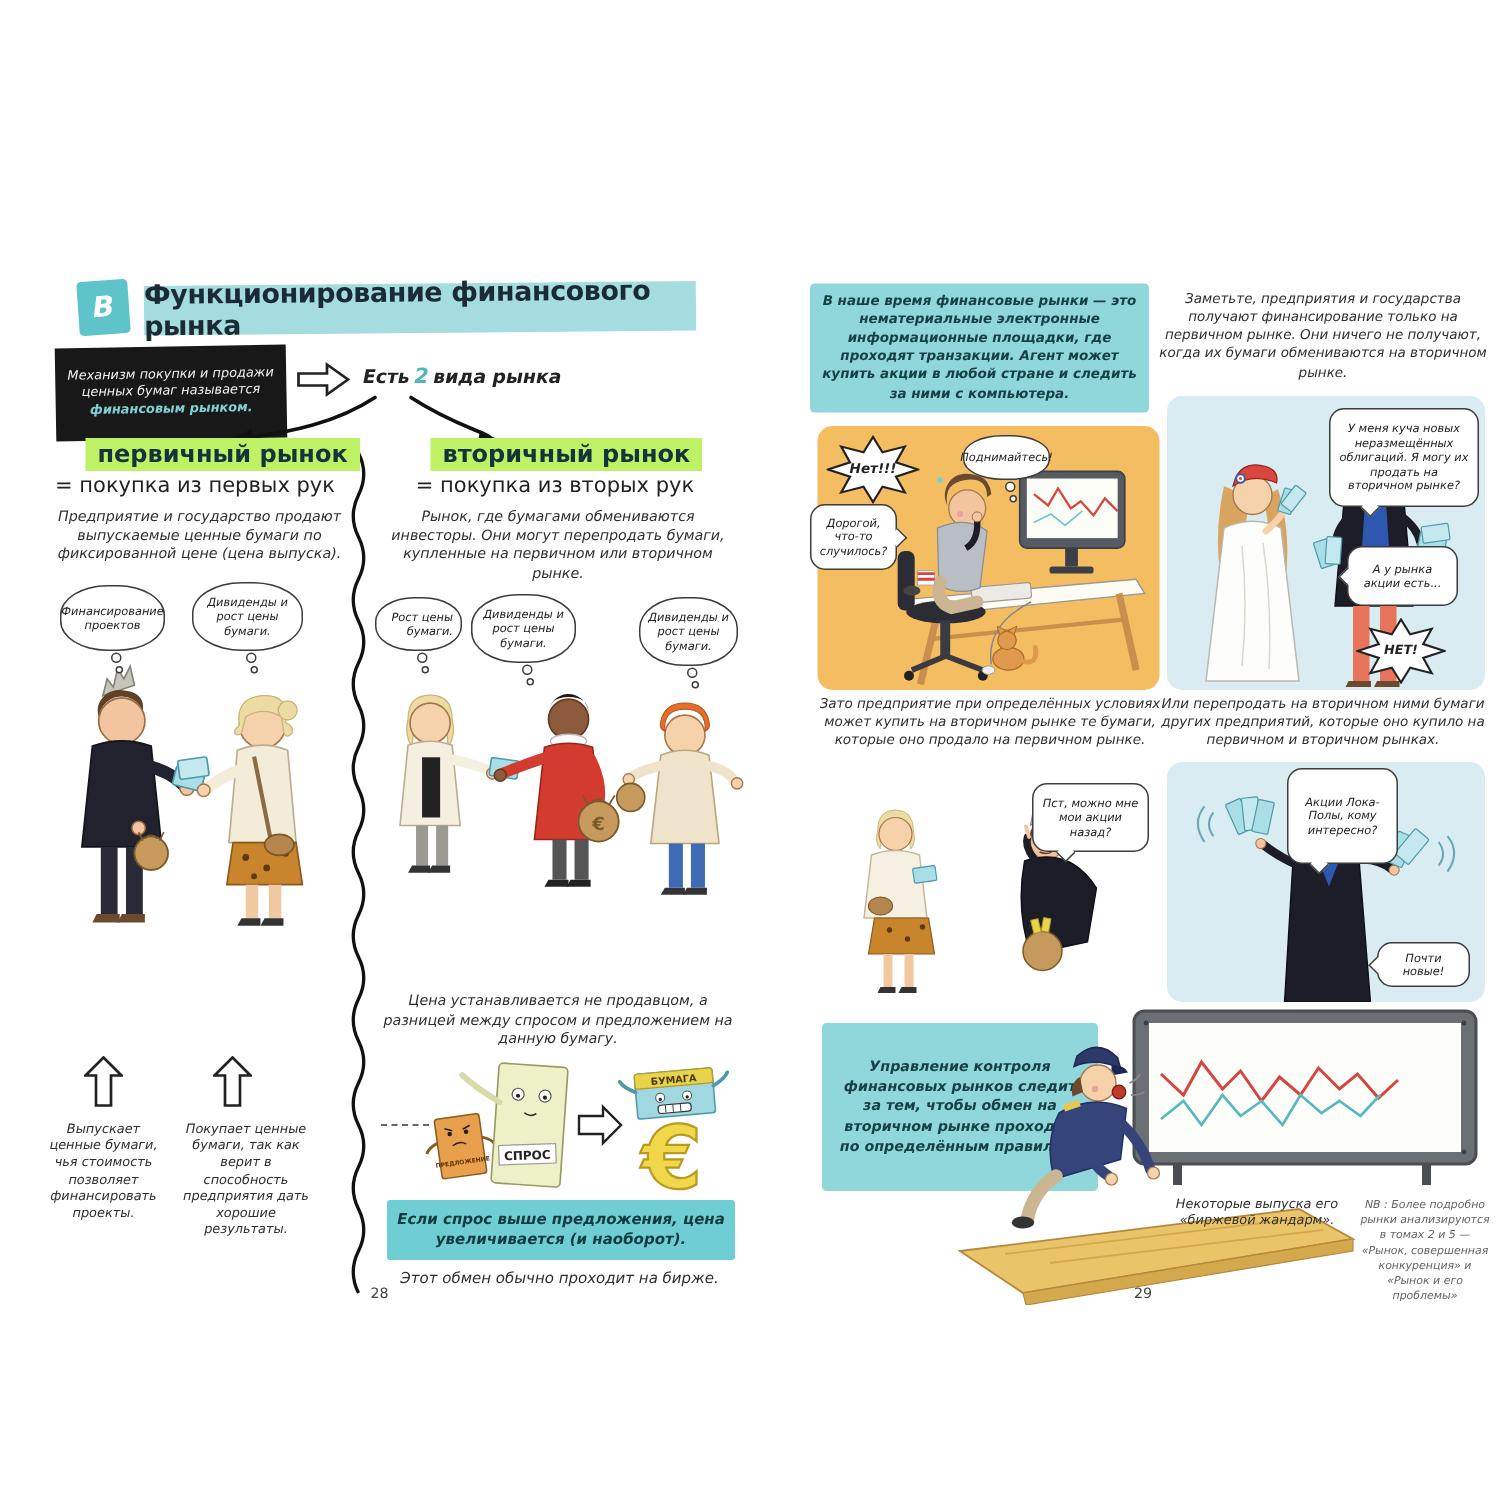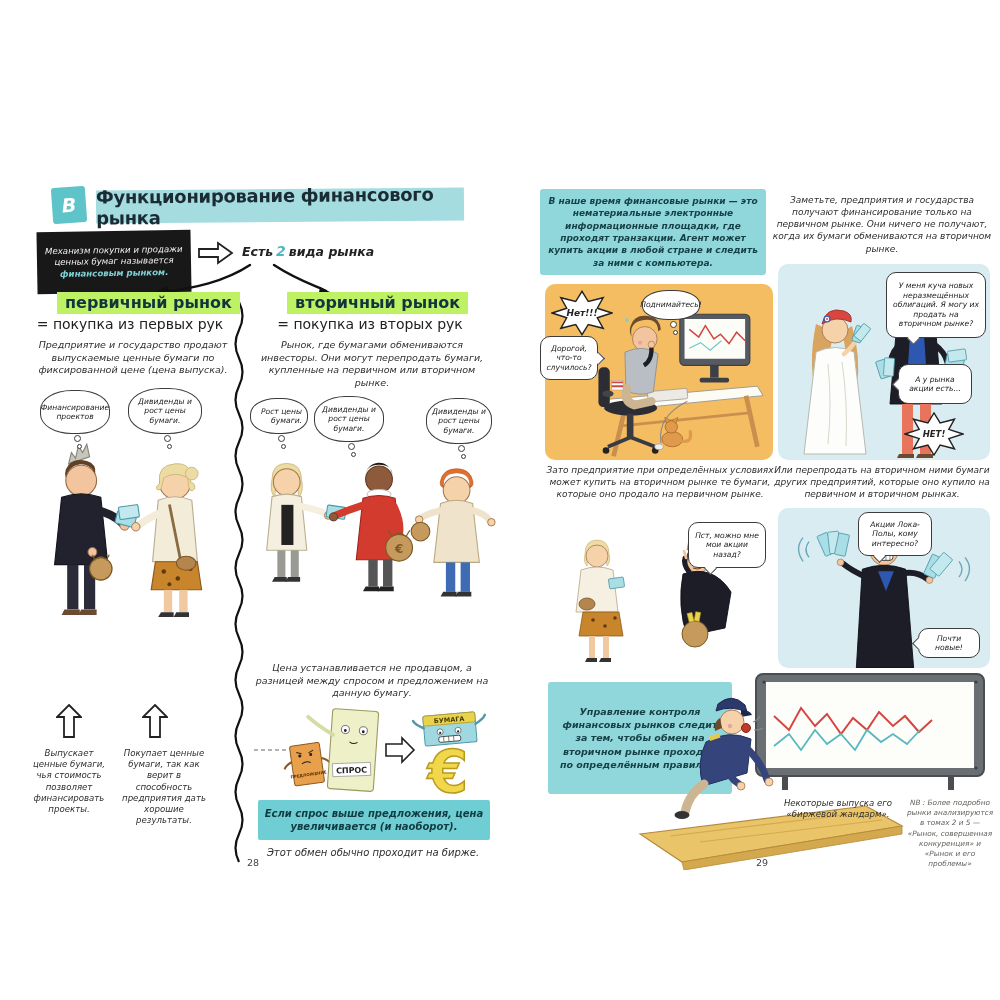--- a/index.html
+++ b/index.html
@@ -469,21 +469,21 @@
             <rect x="50" y="24" width="11" height="22" rx="1" fill="#c3e9ee" stroke="#4d99a8" stroke-width="0.8" transform="rotate(-6 55 35)"></rect>
             <rect x="58" y="26" width="11" height="22" rx="1" fill="#a9dee6" stroke="#4d99a8" stroke-width="0.8" transform="rotate(12 63 37)"></rect>
             <rect x="150" y="48" width="12" height="22" rx="1" fill="#a9dee6" stroke="#4d99a8" stroke-width="0.8" transform="rotate(24 156 59)"></rect>
             <rect x="158" y="46" width="12" height="22" rx="1" fill="#c3e9ee" stroke="#4d99a8" stroke-width="0.8" transform="rotate(40 164 57)"></rect>
           </g>
           <path d="M30,34 q-6,8 0,16 M24,30 q-9,11 0,24" stroke="#6aa8b8" stroke-width="1.4" fill="none"></path>
           <path d="M182,54 q6,8 0,16 M188,50 q9,11 0,24" stroke="#6aa8b8" stroke-width="1.4" fill="none"></path>
         </g>
       </svg>
     </div>
-    <div class="sb tail-bl" style="left:338px;top:512px;width:74px;height:44px;">
+    <div class="sb tail-bl" style="left:338px;top:512px;width:74px;height:64px;">
       <span>Акции Лока-Полы, кому интересно?</span>
     </div>
     <div class="sb tail-l" style="left:398px;top:628px;width:62px;height:30px;">
       <span>Почти новые!</span>
     </div>
 
     <div class="abs tealbox" style="left:28px;top:682px;width:184px;height:112px;font-size:9.5px;">
       <span>Управление контроля финансовых рынков следит за тем, чтобы обмен на вторичном рынке проходил по определённым правилам.</span>
     </div>
 

